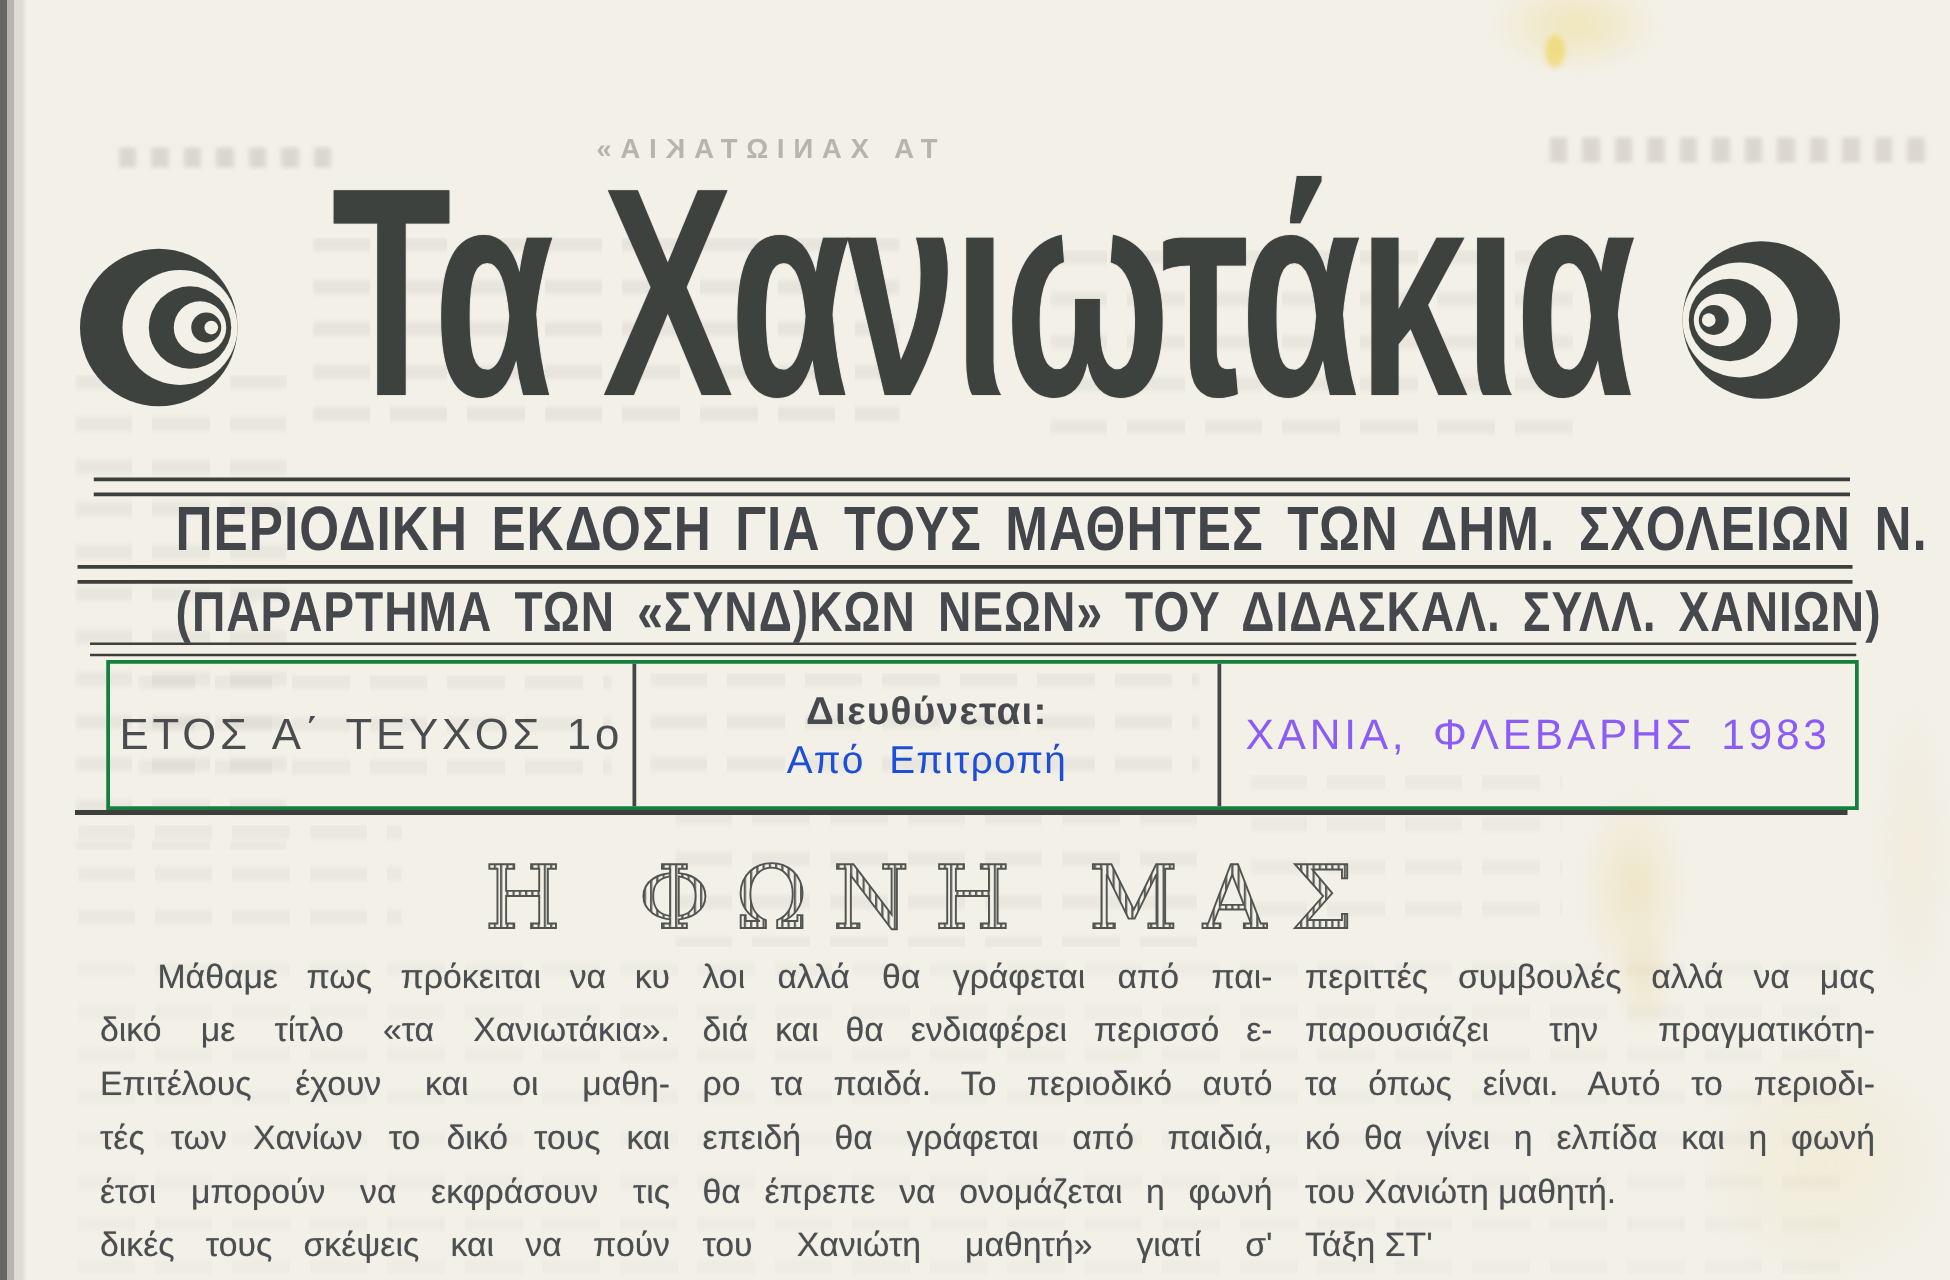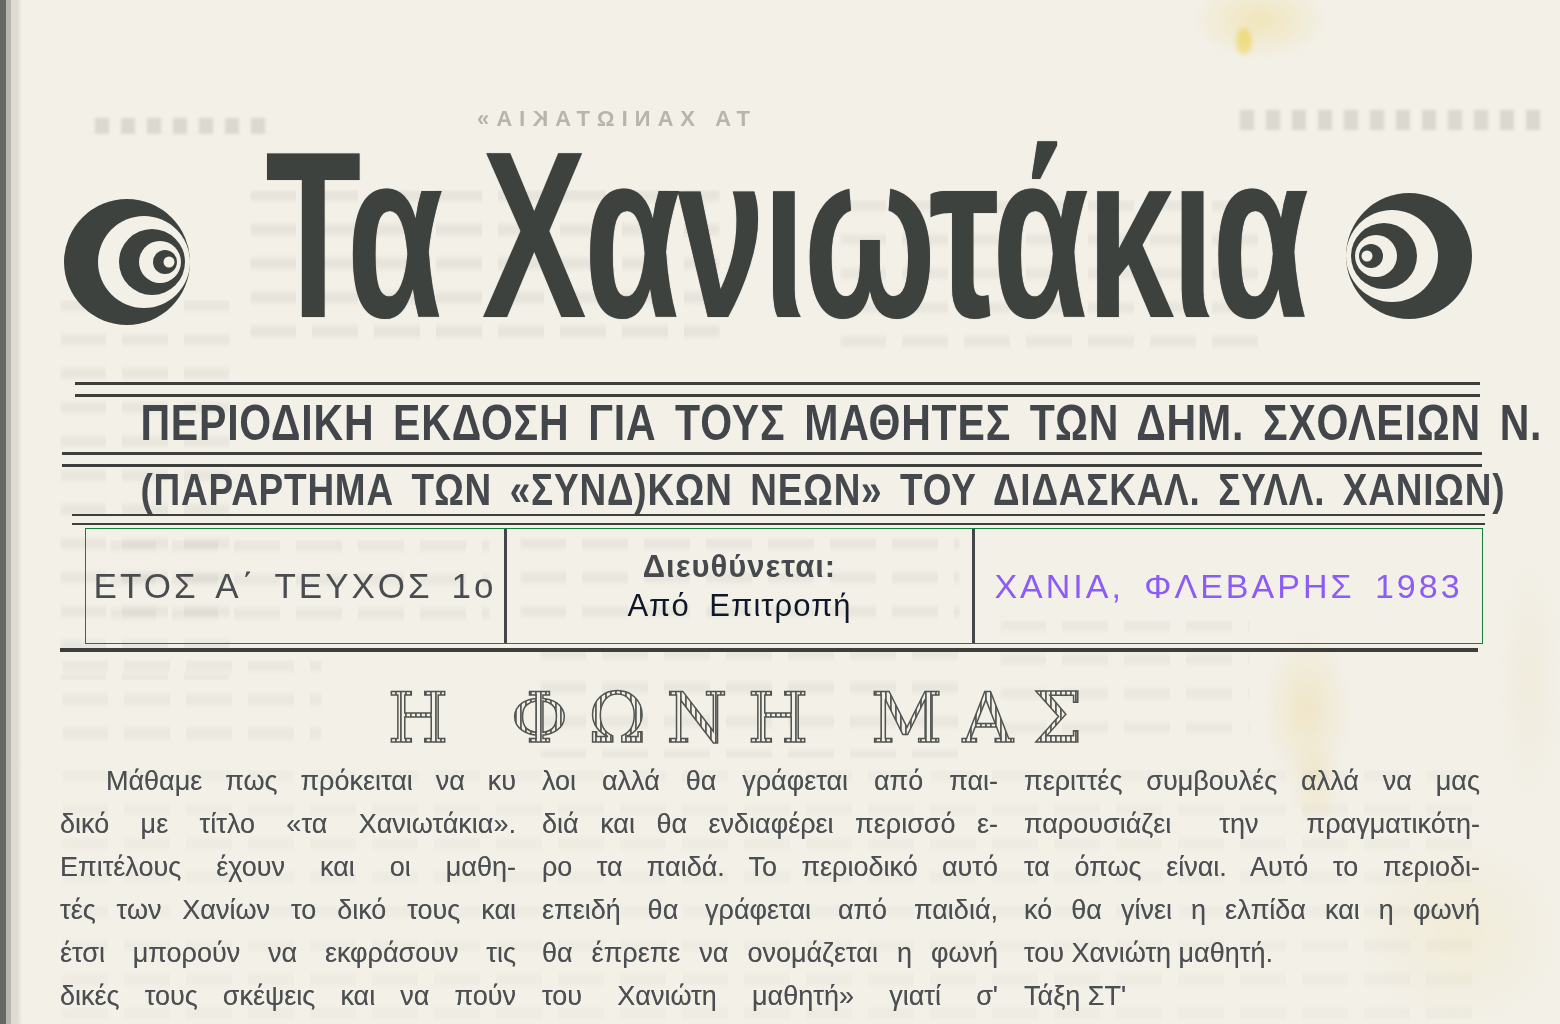--- a/index.html
+++ b/index.html
@@ -63,36 +63,36 @@
   }
   .subtitle2{
     position:absolute;top:464px;left:0;width:1560px;z-index:3;text-align:center;
     font-size:45px;font-weight:bold;color:#45484c;white-space:nowrap;
     transform:scaleX(0.82);transform-origin:50% 50%;letter-spacing:1px;word-spacing:8px;
   }
 
   
   .infobox{
     position:absolute;left:85px;top:528px;width:1396px;height:114px;z-index:3;
-    border:1px solid #15803d;display:grid;grid-template-columns:418px 468px auto;
+    border:3px solid #15803d;display:grid;grid-template-columns:418px 468px auto;
     background:transparent;
   }
   .infobox .cell{display:flex;flex-direction:column;align-items:center;justify-content:center;}
   .infobox .cell + .cell{border-left:3px solid #43464a;}
   .cell-issue{font-size:35px;color:#4a4d50;letter-spacing:3px;word-spacing:6px;}
   .cell-dir-label{font-size:31px;font-weight:bold;color:#46494d;letter-spacing:1px;}
-  .cell-dir-by{font-size:31px;color:#0f172a;letter-spacing:1px;word-spacing:10px;margin-top:3px;}
+  .cell-dir-by{font-size:31px;color:#1d4ed8;letter-spacing:1px;word-spacing:10px;margin-top:3px;}
   .cell-date{font-size:34px;color:#8b5cf6;letter-spacing:3px;word-spacing:8px;}
 
   
   .headline-wrap{position:absolute;left:295px;top:658px;width:900px;height:112px;z-index:3;}
 
   
   .columns{
-    position:absolute;left:60px;top:760px;width:1420px;height:264px;z-index:3;
+    position:absolute;left:80px;top:760px;width:1420px;height:264px;z-index:3;
     display:grid;grid-template-columns:1fr 1fr 1fr;column-gap:26px;overflow:hidden;
     font-size:27px;color:#4c4f52;
   }
   .bline{
     line-height:43px;white-space:nowrap;
     text-align:justify;text-align-last:justify;
     text-shadow:0 0 .6px rgba(76,79,82,.55);
   }
   .bline.noj{text-align-last:left;}
   .bline.ind{text-indent:46px;}

